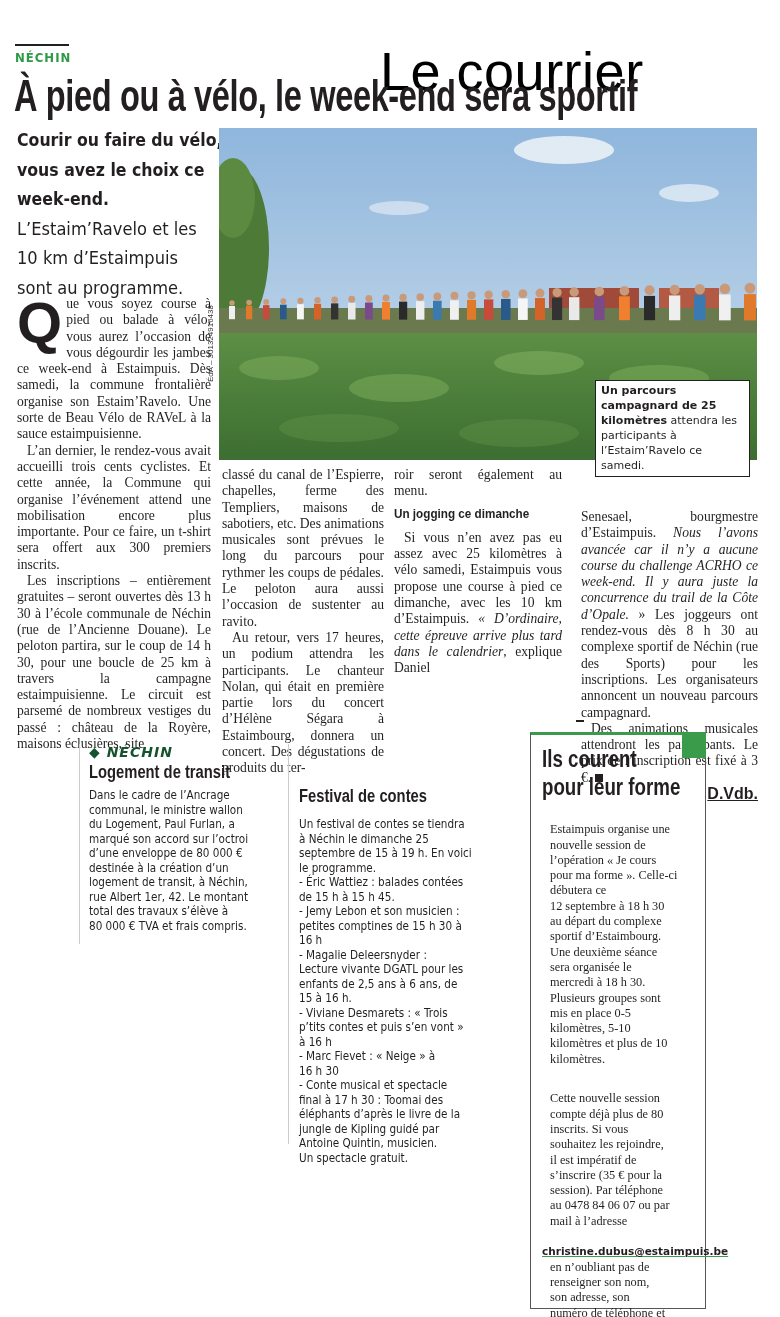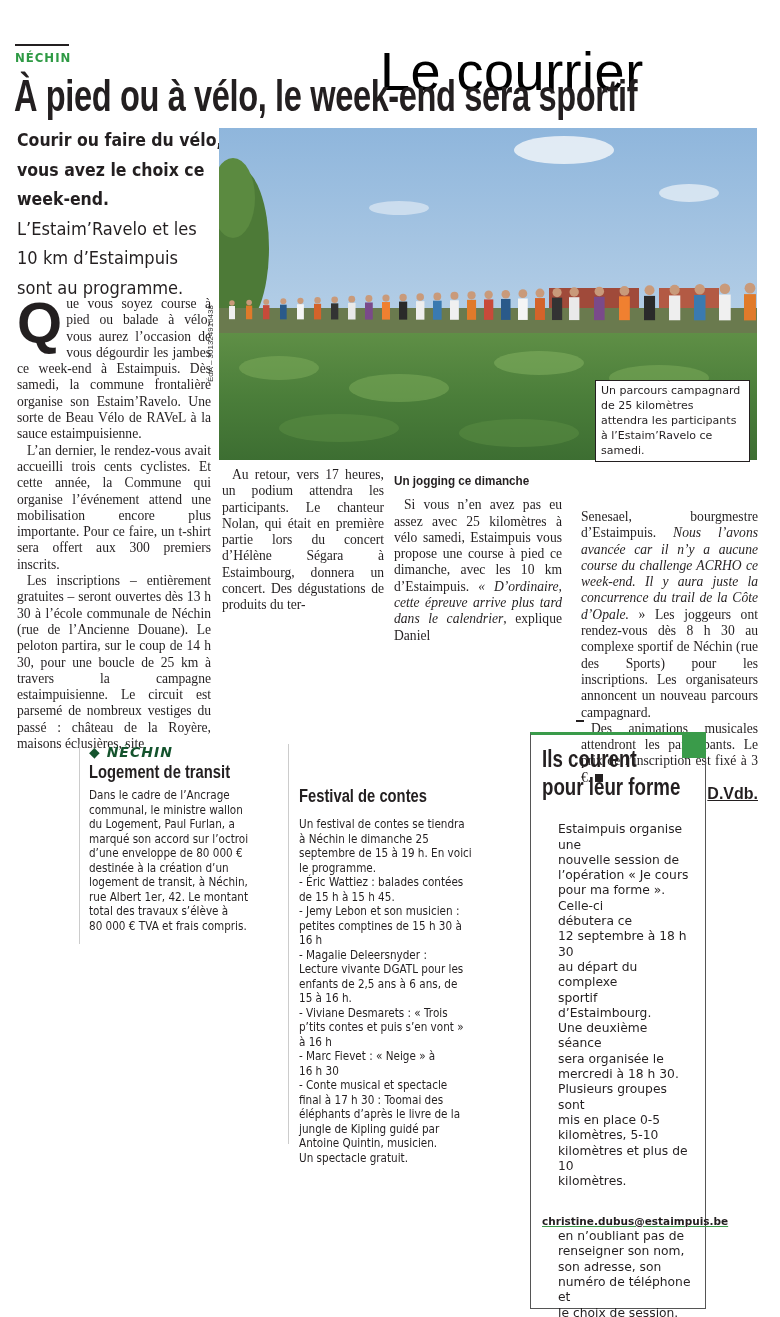--- a/index.html
+++ b/index.html
@@ -19,35 +19,35 @@
   .dropcap { float:left; font-family:"Liberation Sans",sans-serif; font-weight:bold; font-size:58px; line-height:50px; margin:2px 4px -4px 0; height:66px; }
   .col2 { left:222px; top:467px; width:162px; }
   .col3 { left:394px; top:467px; width:168px; }
   .col4 { left:581px; top:467px; width:177px;margin-top:42px; }
   .subhead { font-family:"Liberation Sans",sans-serif; font-weight:bold; font-size:13px; transform:scaleX(0.9); transform-origin:left; white-space:nowrap; margin:6px 0 8px; display:block; }
   .signature { text-align:right; font-family:"Liberation Sans",sans-serif; font-weight:bold; font-size:16px;text-decoration:underline; }
   .square { display:inline-block; width:8px; height:8px; background:#231f20; margin-left:4px; }
   .photo { left:219px; top:128px; width:538px; height:332px; overflow:hidden; }
   .credit { left:206px; top:382px; font-family:"Liberation Sans",sans-serif; font-size:8px; color:#333; transform:rotate(-90deg); transform-origin:left top; white-space:nowrap; }
   .caption { left:595px; top:380px; width:143px; background:#fff; border:1px solid #231f20; padding:2px 5px 3px; font-family:"DejaVu Sans","Liberation Sans",sans-serif; font-size:11px; line-height:15px; }
-  .caption b { font-weight:normal; }
+  .caption b { font-weight:bold; }
   .dash-mark { left:576px; top:720px; width:8px; height:2px; background:#231f20; }
   .box1-rule { left:79px; top:744px; width:1px; height:200px; background:#ccc; }
   .box2-rule { left:288px; top:744px; width:1px; height:400px; background:#ccc; }
   .box1 { left:89px; top:744px; width:180px; }
   .brief-kicker { font-family:"DejaVu Sans","Liberation Sans",sans-serif; font-weight:bold; font-size:14px; color:#14532d; letter-spacing:1px;font-style:italic; }
   .brief-title { font-family:"Liberation Sans",sans-serif; font-weight:bold; font-size:18px; line-height:22px; transform:scaleX(0.82); transform-origin:left; white-space:nowrap; margin-top:1px; }
   .brief-body { font-family:"DejaVu Sans","Liberation Sans",sans-serif; font-size:11.6px; line-height:14.5px; margin-top:5px; white-space:pre-line; transform:scaleX(0.9); transform-origin:left top; width:200px; }
   .box2 { left:299px; top:784px; width:190px; }
   .box2 .brief-title { margin-bottom:10px; }
   .box3 { left:530px; top:732px; width:174px; height:573px; border:1px solid #555; border-top:3px solid #3a9b4a; }
   .box3-tab { right:-1px; top:-3px; width:24px; height:26px; background:#3a9b4a; }
   .box3-title { left:11px; top:10px; font-family:"Liberation Sans",sans-serif; font-weight:bold; font-size:24px; line-height:28px; transform:scaleX(0.78); transform-origin:left top; white-space:nowrap; }
   .box3-body { left:11px; top:72px; width:165px; font-family:"DejaVu Sans","Liberation Sans",sans-serif; font-size:12.3px; line-height:15.3px; white-space:pre-line; }
-  .box3-body p { margin:0 16px 9px; }
+  .box3-body p { margin:0 8px 9px;font-family:Liberation Serif, serif; }
   .email { color:#231f20; text-decoration:underline; text-decoration-color:#3a9b4a; font-size:10.5px;font-weight:bold; }
 </style>
 </head>
 <body>
 
 <div class="abs rule-top"></div>
 <div class="abs kicker">NÉCHIN</div>
 <div class="abs paper-title">Le courrier</div>
 <div class="abs headline">À pied ou à vélo, le week-end sera sportif</div>
 
@@ -159,24 +159,26 @@
 <div class="abs caption"><b>Un parcours campagnard de 25 kilomètres</b><span> attendra les participants à l’Estaim’Ravelo ce samedi.</span></div>
 
 <div class="abs serif col1">
   <span class="dropcap">Q</span>
   <p>ue vous soyez course à pied ou balade à vélo, vous aurez l’occasion de vous dégourdir les jambes ce week-end à Estaimpuis. Dès samedi, la commune frontalière organise son Estaim’Ravelo. Une sorte de Beau Vélo de RAVeL à la sauce estaimpuisienne.</p>
   <p class="ind">L’an dernier, le rendez-vous avait accueilli trois cents cyclistes. Et cette année, la Commune qui organise l’événement attend une mobilisation encore plus importante. Pour ce faire, un t-shirt sera offert aux 300 premiers inscrits.</p>
   <p class="ind">Les inscriptions – entièrement gratuites – seront ouvertes dès 13 h 30 à l’école communale de Néchin (rue de l’Ancienne Douane). Le peloton partira, sur le coup de 14 h 30, pour une boucle de 25 km à travers la campagne estaimpuisienne. Le circuit est parsemé de nombreux vestiges du passé : château de la Royère, maisons éclusières, site</p>
 </div>
 
 <div class="abs serif col2">
+  <p>classé du canal de l’Espierre, chapelles, ferme des Templiers, maisons de sabotiers, etc. Des animations musicales sont prévues le long du parcours pour rythmer les coups de pédales. Le peloton aura aussi l’occasion de sustenter au ravito.</p>
   <p class="ind">Au retour, vers 17 heures, un podium attendra les participants. Le chanteur Nolan, qui était en première partie lors du concert d’Hélène Ségara à Estaimbourg, donnera un concert. Des dégustations de produits du ter-</p>
 </div>
 
 <div class="abs serif col3">
+  <p>roir seront également au menu.</p>
   <span class="subhead">Un jogging ce dimanche</span>
   <p class="ind"><span>Si vous n’en avez pas eu assez avec 25 kilomètres à vélo samedi, Estaimpuis vous propose une course à pied ce dimanche, avec les 10 km d’Estaimpuis. </span><i>« D’ordinaire, cette épreuve arrive plus tard dans le calendrier</i><span>, explique Daniel</span></p>
 </div>
 
 <div class="abs serif col4">
   <p><span>Senesael, bourgmestre d’Estaimpuis. </span><i>Nous l’avons avancée car il n’y a aucune course du challenge ACRHO ce week-end. Il y aura juste la concurrence du trail de la Côte d’Opale.</i><span> » Les joggeurs ont rendez-vous dès 8 h 30 au complexe sportif de Néchin (rue des Sports) pour les inscriptions. Les organisateurs annoncent un nouveau parcours campagnard.</span></p>
   <p class="ind"><span>Des animations musicales attendront les participants. Le prix de l’inscription est fixé à 3 €.</span><span class="square"></span></p>
   <div class="signature">D.Vdb.</div>
 </div>
 
@@ -243,20 +245,29 @@
 au départ du complexe
 sportif d’Estaimbourg.
 Une deuxième séance
 sera organisée le
 mercredi à 18 h 30.
 Plusieurs groupes sont
 mis en place 0-5
 kilomètres, 5-10
 kilomètres et plus de 10
 kilomètres.</p>
+    <p style="margin-bottom:0">Cette nouvelle session
+compte déjà plus de 80
+inscrits. Si vous
+souhaitez les rejoindre,
+il est impératif de
+s’inscrire (35 € pour la
+session). Par téléphone
+au 0478 84 06 07 ou par
+mail à l’adresse</p>
     <a class="email">christine.dubus@estaimpuis.be</a>
     <p>en n’oubliant pas de
 renseigner son nom,
 son adresse, son
 numéro de téléphone et
 le choix de session.</p>
   </div>
 </div>
 
 </body></html>

